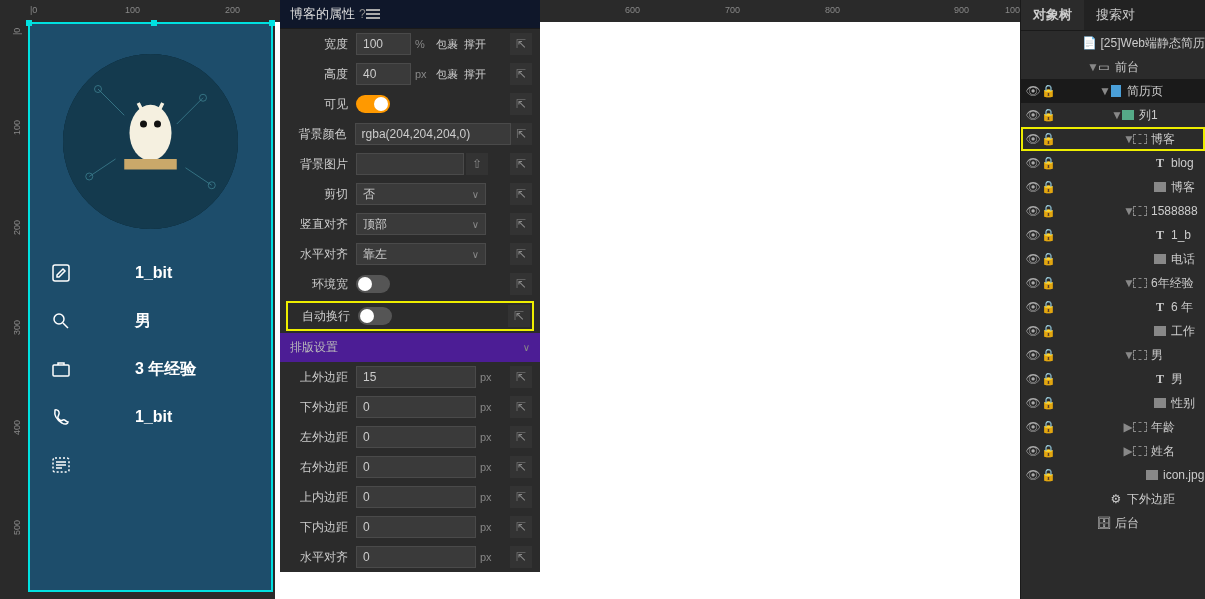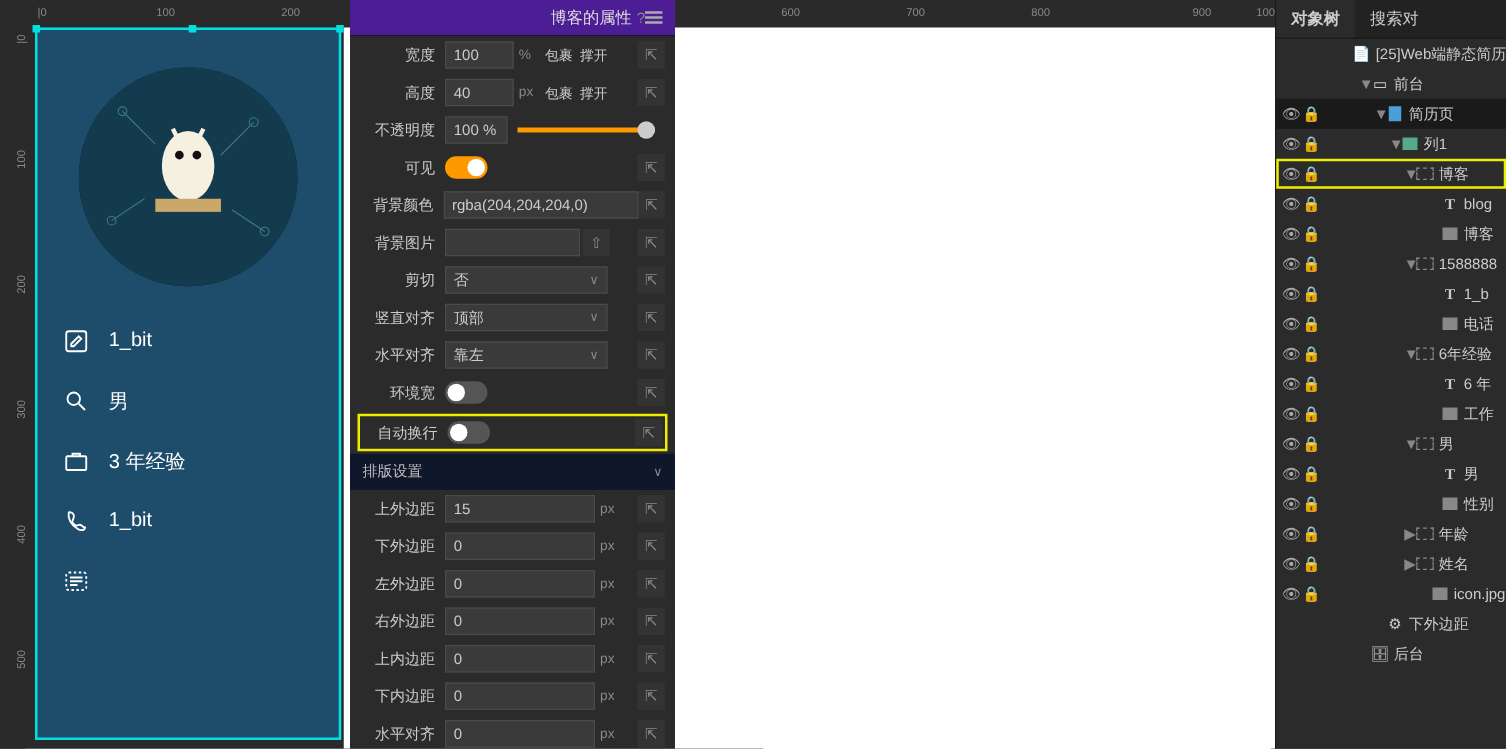--- a/index.html
+++ b/index.html
@@ -5,46 +5,46 @@
 * { box-sizing: border-box; margin: 0; padding: 0; }
 body { font-family: "Microsoft YaHei", Arial, sans-serif; font-size: 12px; background: #2a2a2a; color: #ccc; overflow: hidden; width: 1205px; height: 599px; position: relative; }
 .ruler-h { position: absolute; top: 0; left: 0; right: 0; height: 20px; background: #2a2a2a; display: flex; align-items: center; }
 .ruler-h .tick { position: absolute; font-size: 9px; color: #888; }
 .ruler-v { position: absolute; top: 20px; left: 0; width: 20px; height: 579px; background: #2a2a2a; }
 .ruler-v .tick { position: absolute; font-size: 9px; color: #888; transform: rotate(-90deg); transform-origin: left top; }
 .selected-box { position: absolute; top: 22px; left: 28px; width: 245px; height: 570px; background: #1d4d6b; border: 2px solid #00e0e0; padding: 15px; }
 .selected-box .handle { position: absolute; width: 6px; height: 6px; background: #00e0e0; }
 .avatar { width: 175px; height: 175px; border-radius: 50%; margin: 15px auto 20px; background: #0a2a3a; display: flex; align-items: center; justify-content: center; position: relative; overflow: hidden; }
 .avatar-content { width: 100%; height: 100%; background: radial-gradient(circle, #163b4f 0%, #0a2a3a 100%); position: relative; }
-.info-row { display: flex; align-items: center; padding: 13px 5px; color: #fff; font-size: 16px; font-weight: normal; }
+.info-row { display: flex; align-items: center; padding: 13px 5px; color: #fff; font-size: 16px; font-weight: bold; gap: 48px; }
 .info-row .icon { width: 22px; height: 22px; margin-right: 15px; display: flex; align-items: center; justify-content: center; }
 .white-canvas { position: absolute; top: 22px; left: 275px; width: 745px; height: 577px; background: #fff; }
 .props-panel { position: absolute; top: 0; left: 280px; width: 260px; background: #2b2b2b; z-index: 10; }
-.panel-header { display: flex; align-items: center; justify-content: flex-end; padding: 5px 10px; background: #4c1d95; border-bottom: 1px solid #1a1a1a; }
+.panel-header { display: flex; align-items: center; justify-content: flex-start; padding: 5px 10px; background: #0f172a; border-bottom: 1px solid #1a1a1a; }
 .panel-header .title { font-size: 13px; color: #ddd; }
 .panel-header .help { color: #888; margin-left: 4px; }
 .hamburger { display: flex; flex-direction: column; gap: 2px; }
 .hamburger span { width: 14px; height: 2px; background: #aaa; }
 .prop-row { display: flex; align-items: center; padding: 4px 8px; }
 .prop-label { width: 60px; text-align: right; font-size: 12px; color: #ccc; margin-right: 8px; }
 .prop-input { background: #3a3a3a; border: 1px solid #4a4a4a; color: #ccc; padding: 2px 6px; font-size: 12px; height: 22px; }
 .prop-input.num { width: 55px; }
 .prop-input.wide { width: 156px; }
 .prop-input.sel { width: 130px; display: flex; align-items: center; justify-content: space-between; padding-right: 6px; }
 .unit { font-size: 11px; color: #888; margin-left: 4px; width: 18px; }
 .chk-label { font-size: 11px; color: #ccc; margin: 0 3px; }
 .link-icon { width: 22px; height: 22px; display: flex; align-items: center; justify-content: center; background: #333; margin-left: auto; color: #888; cursor: pointer; }
 .toggle { width: 34px; height: 18px; background: #f90; border-radius: 9px; position: relative; cursor: pointer; }
 .toggle::after { content: ''; position: absolute; right: 2px; top: 2px; width: 14px; height: 14px; background: #fff; border-radius: 50%; }
 .toggle.off { background: #555; }
 .toggle.off::after { left: 2px; right: auto; }
 .slider-track { flex: 1; height: 4px; background: #f90; position: relative; margin: 0 8px; }
 .slider-thumb { position: absolute; right: 0; top: -5px; width: 14px; height: 14px; background: #ccc; border-radius: 50%; }
 .highlight-box { border: 2px solid #eeee00; padding: 2px; }
-.section-header { background: #0f172a; padding: 6px 10px; display: flex; justify-content: space-between; align-items: center; color: #bbb; }
+.section-header { background: #4c1d95; padding: 6px 10px; display: flex; justify-content: space-between; align-items: center; color: #bbb; }
 .chevron { font-size: 10px; color: #888; }
 .tree-panel { position: absolute; top: 0; right: 0; width: 185px; height: 599px; background: #2b2b2b; border-left: 1px solid #1a1a1a; z-index: 20; }
 .tree-tabs { display: flex; background: #222; border-bottom: 1px solid #1a1a1a; }
 .tree-tab { padding: 6px 12px; font-size: 13px; color: #ccc; }
 .tree-tab.active { background: #2b2b2b; font-weight: bold; }
 .tree-row { display: flex; align-items: center; height: 24px; padding-left: 4px; color: #ccc; font-size: 12px; white-space: nowrap; }
 .tree-row .eye { width: 16px; color: #aaa; cursor: pointer; text-align: center; }
 .tree-row .lock { width: 16px; color: #666; cursor: pointer; text-align: center; }
 .tree-row .indent { display: inline-block; }
 .tree-row .arrow { width: 10px; text-align: center; color: #888; }
@@ -169,27 +169,20 @@
   </div>
   <div class="prop-row">
     <span class="prop-label">高度</span>
     <input class="prop-input num" value="40" style="">
     <span class="unit">px</span>
     <span class="chk-label">包裹</span>
     <span class="chk-label">撑开</span>
     <span class="link-icon">⇱</span>
   </div>
   <div class="prop-row">
-    <span class="prop-label">不透明度</span>
-    <input class="prop-input num" style="width: 50px;" value="100 %">
-    <div class="slider-track">
-        <div class="slider-thumb"></div>
-      </div>
-  </div>
-  <div class="prop-row">
     <span class="prop-label">可见</span>
     <div class="toggle"></div>
     <span class="link-icon">⇱</span>
   </div>
   <div class="prop-row">
     <span class="prop-label">背景颜色</span>
     <input class="prop-input wide" value="rgba(204,204,204,0)" style="">
     <span class="link-icon">⇱</span>
   </div>
   <div class="prop-row">

